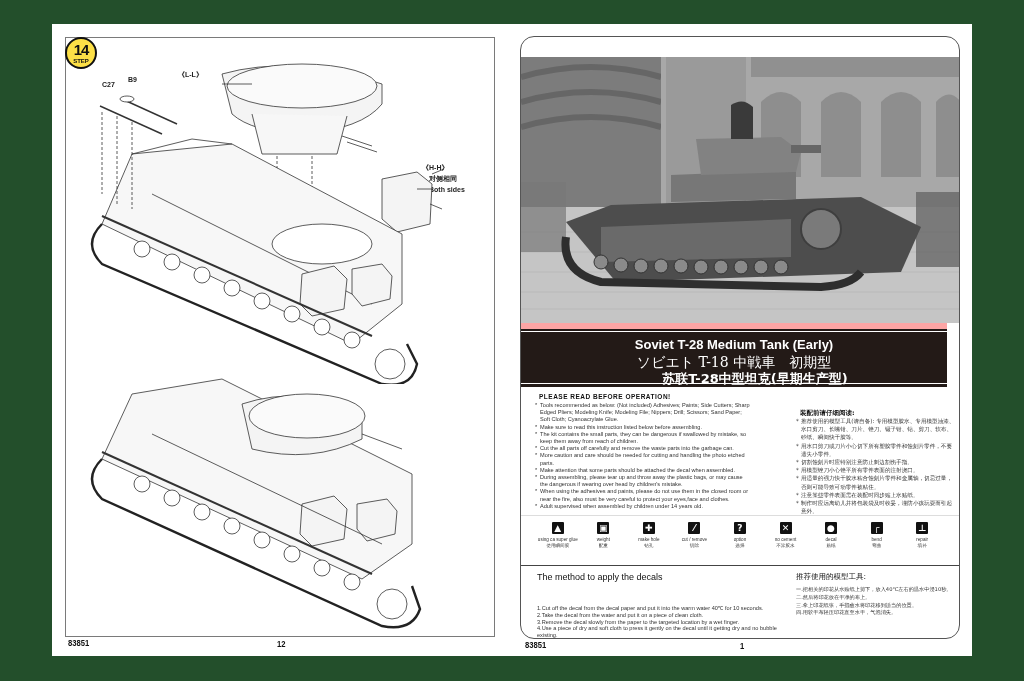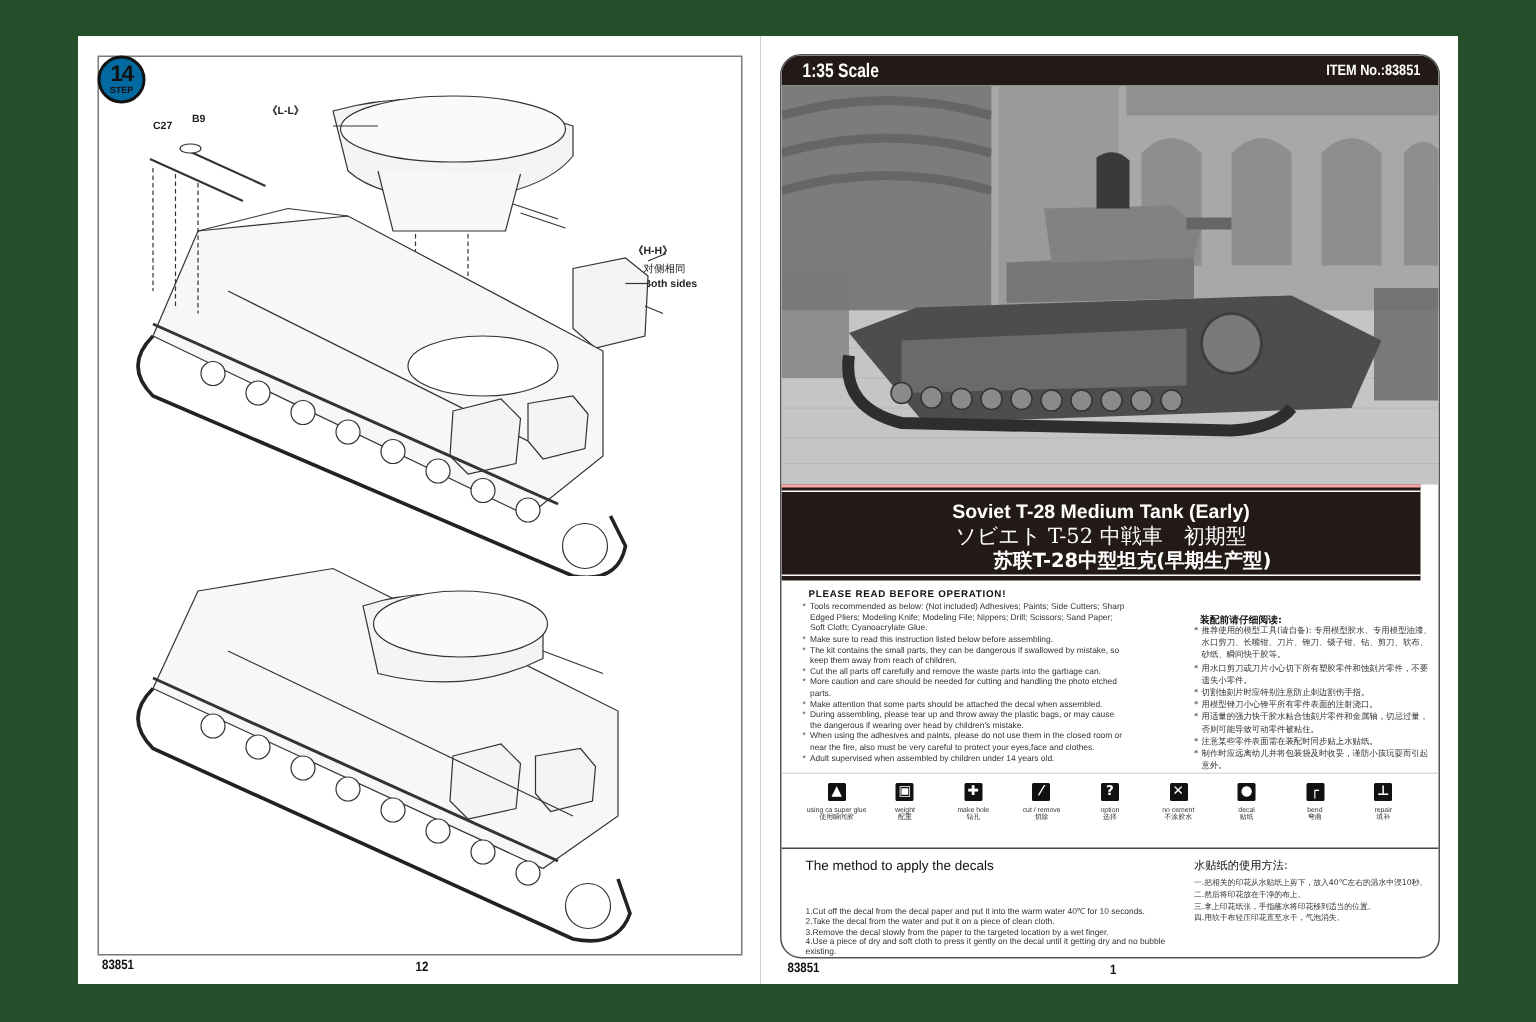--- a/index.html
+++ b/index.html
@@ -6,39 +6,39 @@
     html, body { width: 1024px; height: 681px; overflow: hidden; }
     body { background: #234f2b; position: relative; font-family: "Liberation Sans", sans-serif; }
 
     .page { position: absolute; background: #ffffff; }
     #page-left { left: 52px; top: 24px; width: 455px; height: 632px; }
     #page-right { left: 507px; top: 24px; width: 465px; height: 632px; }
 
     
     .left-frame { position: absolute; left: 13px; top: 13px; width: 430px; height: 600px; border: 1.5px solid #7a7a7a; }
 
-    .step-badge { position: absolute; left: 13px; top: 13px; width: 32px; height: 32px; border-radius: 50%; border: 2px solid #111; background: #0369a1; text-align: center; }
+    .step-badge { position: absolute; left: 13px; top: 13px; width: 32px; height: 32px; border-radius: 50%; border: 2px solid #111; background: #fde047; text-align: center; }
     .step-badge .num { display: block; font: bold 15px/16px "Liberation Sans", sans-serif; color: #111; margin-top: 3px; letter-spacing: -1px; }
     .step-badge .lbl { display: block; font: bold 6px/7px "Liberation Sans", sans-serif; color: #111; }
 
     .callout { position: absolute; font: bold 7px/8px "Liberation Sans Narrow", "Liberation Sans", sans-serif; color: #222; }
 
     .drawing { position: absolute; }
 
     .folio { position: absolute; font: bold 9px/10px "Liberation Sans", sans-serif; color: #111; transform: scaleX(0.85); transform-origin: left; }
 
     
     .cover { position: absolute; left: 13px; top: 12px; width: 440px; height: 603px; border: 1.5px solid #555; border-radius: 14px; overflow: hidden; }
     .top-bar { position: absolute; left: 0; top: 0; right: 0; height: 20px; background: #231a17; }
     .top-bar .scale { position: absolute; left: 14px; top: 3px; font: bold 13px/14px "Liberation Sans", sans-serif; color: #fff; transform: scaleX(0.8); transform-origin: left; letter-spacing: 0px; }
     .top-bar .item { position: absolute; right: 12px; top: 5px; font: bold 10px/11px "Liberation Sans", sans-serif; color: #fff; transform: scaleX(0.85); transform-origin: right; }
 
     .photo { position: absolute; left: 0; top: 20px; right: 0; height: 266px; background: linear-gradient(#8a8a8a, #b6b6b6 60%, #c8c8c8); overflow: hidden; }
 
-    .title-band { position: absolute; left: 0; right: 12px; top: 286px; height: 64px; background: #231a17; border-top: 2px solid #fca5a5; }
+    .title-band { position: absolute; left: 0; right: 12px; top: 286px; height: 64px; background: #231a17; border-top: 6px solid #fca5a5; }
     .title-band::before, .title-band::after { content: ""; position: absolute; left: 0; right: 0; height: 1px; background: #fff; }
     .title-band::before { top: 2px; } .title-band::after { bottom: 3px; }
     .title-en { position: absolute; left: 0; right: 0; top: 8px; text-align: center; font: bold 13px/15px "Liberation Sans", sans-serif; color: #fff; }
     .title-jp { position: absolute; left: 0; right: 0; top: 25px; text-align: center; font: 14px/16px "DejaVu Serif", serif; color: #fff; }
     .title-cn { position: absolute; left: 0; right: 0; top: 42px; text-align: center; font: bold 13px/15px "DejaVu Sans", sans-serif; color: #fff; margin-left: 42px; }
 
     .notes { position: absolute; left: 0; right: 0; top: 352px; height: 126px; }
     .notes-en { position: absolute; left: 14px; top: 4px; width: 215px; font: 5.6px/7.2px "Liberation Sans", sans-serif; color: #333; }
     .notes-en .head { font: bold 6.5px/8px "Liberation Sans", sans-serif; color: #111; letter-spacing: 0.5px; margin-left: 4px; margin-bottom: 1px; }
     .notes-en li, .notes-cn li { list-style: none; position: relative; padding-left: 5px; }
@@ -68,21 +68,21 @@
 
   <div class="step-badge">
     <span class="num">14</span>
     <span class="lbl">STEP</span>
   </div>
 
   <span class="callout" style="left:50px;top:57px;">C27</span>
   <span class="callout" style="left:76px;top:52px;">B9</span>
   <span class="callout" style="left:126px;top:47px;">《L-L》</span>
   <span class="callout" style="left:370px;top:140px;">《H-H》</span>
-  <span class="callout" style="left:377px;top:151px;font-weight:normal;font-family:'DejaVu Sans',sans-serif;">对侧相同</span>
+  <span class="callout" style="left:377px;top:151px;font-weight:bold;font-family:'DejaVu Sans',sans-serif;">对侧相同</span>
   <span class="callout" style="left:377px;top:162px;">Both sides</span>
 
   <svg class="drawing" style="left:20px;top:20px;" width="420" height="340" viewBox="0 0 420 340">
     <g fill="none" stroke="#333" stroke-width="0.8">
 
       <path d="M150 30 Q220 10 310 40 L310 60 Q290 85 230 90 Q180 88 160 70 Z" fill="#f4f4f4"></path>
       <ellipse cx="230" cy="42" rx="75" ry="22" fill="#fafafa"></ellipse>
       <path d="M180 70 L190 110 L265 110 L275 72" fill="#f7f7f7"></path>
       <path d="M270 92 L300 102 M275 98 L305 108"></path>
       <line x1="205" y1="112" x2="205" y2="170" stroke-dasharray="3 2"></line>
@@ -148,24 +148,20 @@
       </g>
     </g>
   </svg>
 
   <span class="folio" style="left:16px;top:614px;">83851</span>
   <span class="folio" style="left:225px;top:615px;">12</span>
 </div>
 
 <div class="page" id="page-right">
   <div class="cover">
-    <div class="top-bar">
-      <span class="scale">1:35  Scale</span>
-      <span class="item">ITEM No.:83851</span>
-    </div>
 
     <div class="photo">
       <svg width="440" height="266" viewBox="0 0 440 266">
 
         <rect x="0" y="0" width="140" height="150" fill="#7c7c7c"></rect>
         <path d="M0 20 Q70 0 140 20 M0 45 Q70 25 140 45 M0 70 Q70 50 140 70" stroke="#666" stroke-width="6" fill="none"></path>
 
         <rect x="140" y="0" width="300" height="150" fill="#a8a8a8"></rect>
         <g fill="#8e8e8e">
           <path d="M240 120 L240 45 Q260 25 280 45 L280 120 Z"></path>
@@ -206,21 +202,21 @@
             <circle cx="200" cy="210" r="7"></circle>
             <circle cx="220" cy="210" r="7"></circle>
             <circle cx="240" cy="210" r="7"></circle>
             <circle cx="260" cy="210" r="7"></circle>
         </g>
       </svg>
     </div>
 
     <div class="title-band">
       <div class="title-en">Soviet T-28 Medium Tank (Early)</div>
-      <div class="title-jp">ソビエト T-52 中戦車　初期型</div>
+      <div class="title-jp">ソビエト T-18 中戦車　初期型</div>
       <div class="title-cn">苏联T-28中型坦克(早期生产型)</div>
     </div>
 
     <div class="notes">
       <div class="notes-en">
         <div class="head">PLEASE  READ  BEFORE  OPERATION!</div>
         <ul>
           <li>Tools recommended as below:   (Not included) Adhesives; Paints; Side Cutters; Sharp Edged Pliers; Modeling Knife; Modeling File; Nippers; Drill; Scissors; Sand Paper; Soft Cloth; Cyanoacrylate Glue.</li>
           <li>Make sure to read this instruction listed below before assembling.</li>
           <li>The kit contains the small parts, they can be dangerous if swallowed by mistake, so keep them away from reach of  children.</li>
@@ -296,21 +292,21 @@
 
     <div class="decals">
       <div class="decal-en">
         <div class="h">The method to apply the decals</div>
         <p>1.Cut off the decal from the decal paper and put it into the warm water 40℃ for 10 seconds.</p>
         <p>2.Take the decal from the water and put it on a piece of clean cloth.</p>
         <p>3.Remove the decal slowly from the paper to the targeted location by a wet finger.</p>
         <p>4.Use a piece of dry and soft cloth to press it gently on the decal until it  getting dry and no bubble existing.</p>
       </div>
       <div class="decal-cn">
-        <div class="h">水贴纸的使用方法:</div>
+        <div class="h">推荐使用的模型工具:</div>
         <p>一.把相关的印花从水贴纸上剪下，放入40℃左右的温水中浸10秒。</p>
         <p>二.然后将印花放在干净的布上。</p>
         <p>三.拿上印花纸张，手指蘸水将印花移到适当的位置。</p>
         <p>四.用软干布轻压印花直至水干，气泡消失。</p>
       </div>
     </div>
   </div>
 
   <span class="folio" style="left:18px;top:616px;">83851</span>
   <span class="folio" style="left:233px;top:617px;">1</span>

